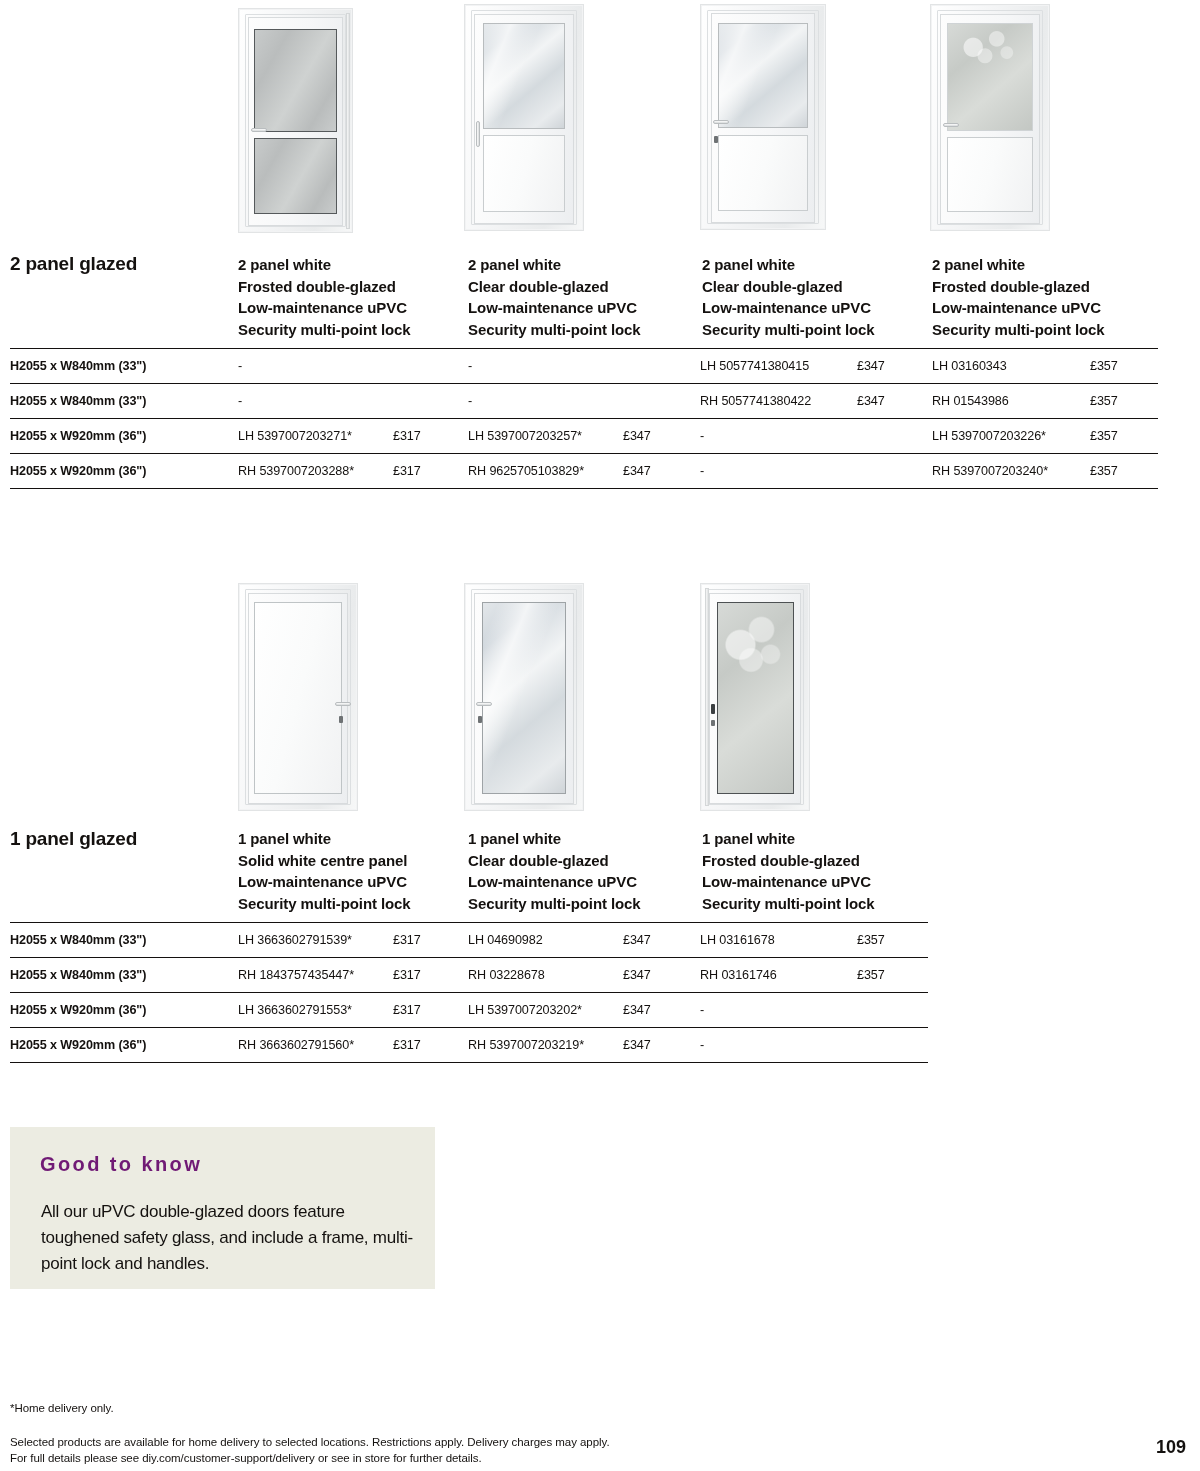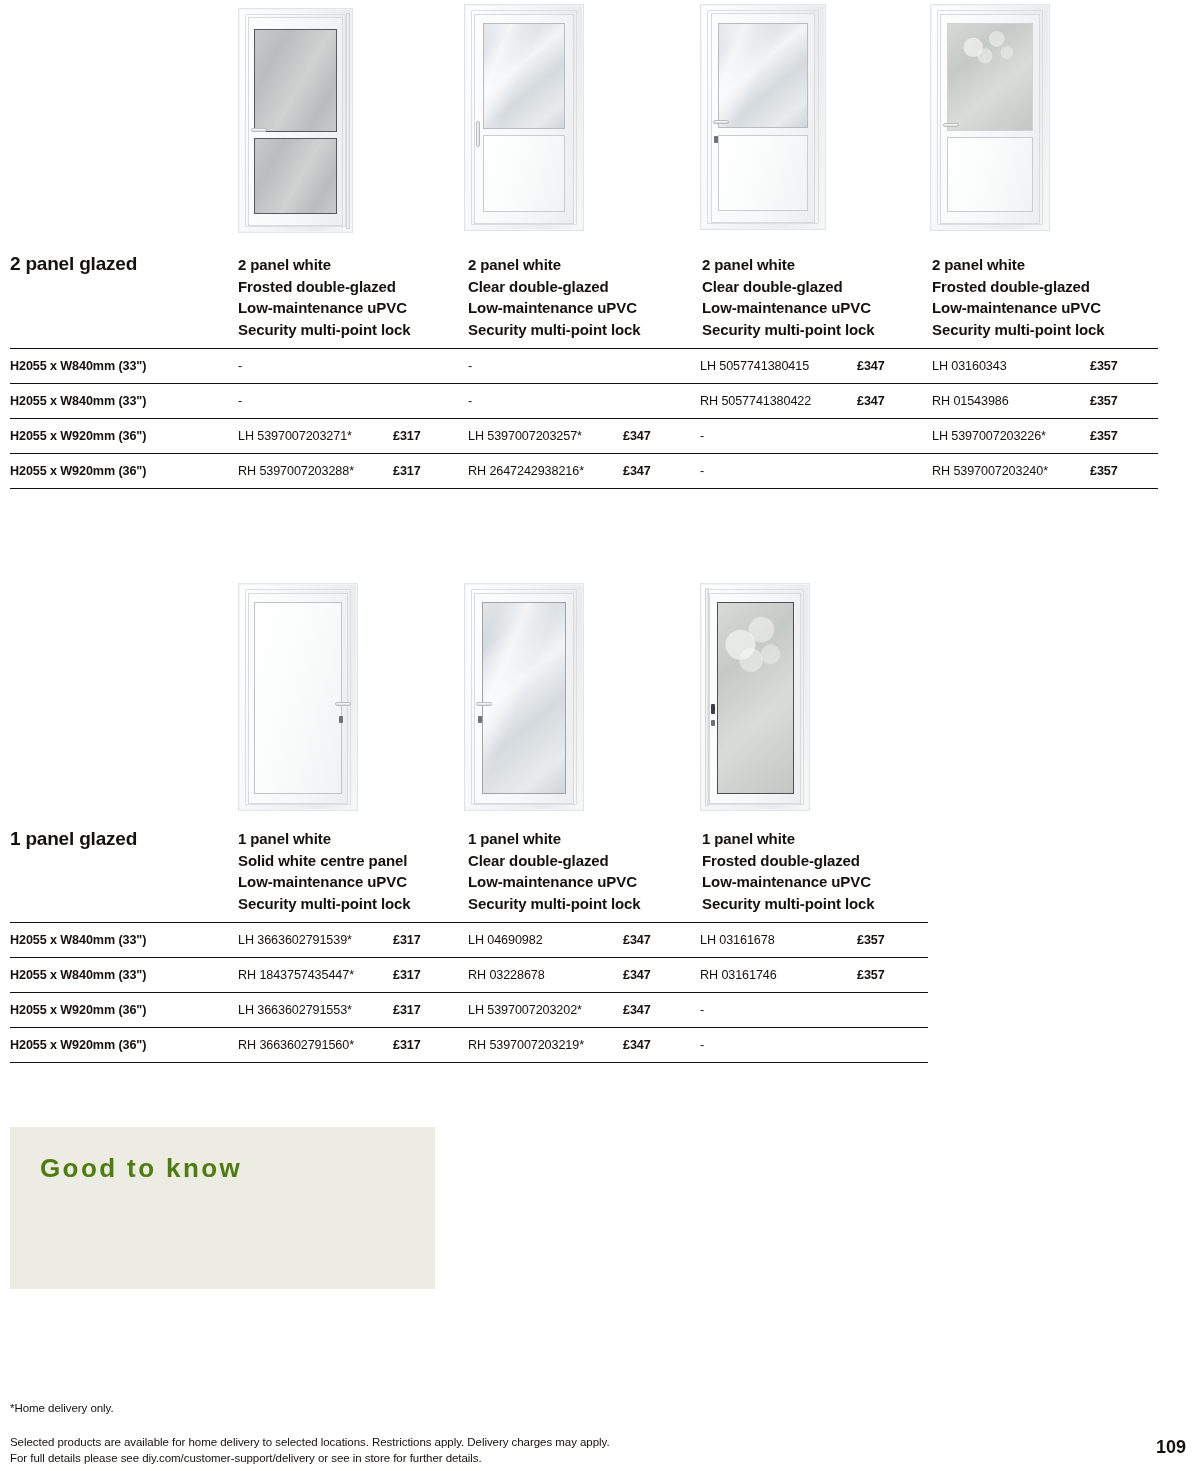--- a/index.html
+++ b/index.html
@@ -130,38 +130,38 @@
   .ptable tr { border-top: 1.6px solid #14110f; }
   .ptable tr:last-child { border-bottom: 1.6px solid #14110f; }
   .ptable td {
     padding: 0;
     height: 35px;
     vertical-align: middle;
     white-space: nowrap;
   }
   .c-size { font-weight: 700; font-size: 12.6px; }
   .c-code { font-weight: 400; }
-  .c-price { font-weight: 700; margin-top: 24px; }
+  .c-price { font-weight: 400; margin-top: 24px; }
 
   
   #gtk-box {
     position: absolute;
     left: 10px;
     top: 1127px;
     width: 425px;
     height: 162px;
     background: #ecece2;
   }
   #gtk-title {
     position: absolute;
     left: 30px;
     top: 26px;
-    font-size: 26px;
+    font-size: 20px;
     font-weight: 700;
-    color: #4d7c0f;
+    color: #701a75;
     letter-spacing: 2.4px;
     text-align: right;
   }
   #gtk-body {
     position: absolute;
     left: 31px;
     top: 72px;
     width: 380px;
     font-size: 17px;
     line-height: 26px;
@@ -303,21 +303,21 @@
         <td class="c-price">£347</td>
         <td class="c-code">-</td>
         <td class="c-price"></td>
         <td class="c-code">LH 5397007203226*</td>
         <td class="c-price">£357</td>
       </tr>
       <tr>
         <td class="c-size">H2055 x W920mm (36")</td>
         <td class="c-code">RH 5397007203288*</td>
         <td class="c-price">£317</td>
-        <td class="c-code">RH 2647242938216*</td>
+        <td class="c-code">RH 9625705103829*</td>
         <td class="c-price">£347</td>
         <td class="c-code">-</td>
         <td class="c-price"></td>
         <td class="c-code">RH 5397007203240*</td>
         <td class="c-price">£357</td>
       </tr>
     </tbody>
   </table>
 </div>
 
@@ -420,18 +420,19 @@
         <td class="c-price">£347</td>
         <td class="c-code">-</td>
         <td class="c-price"></td>
       </tr>
     </tbody>
   </table>
 </div>
 
 <div id="gtk-box">
   <div id="gtk-title">Good to know</div>
+  <div id="gtk-body">All our uPVC double-glazed doors feature toughened safety glass, and include a frame, multi-point lock and handles.</div>
 </div>
 
 <div class="foot" id="foot-note">*Home delivery only.</div>
 <div class="foot" id="foot-line1">Selected products are available for home delivery to selected locations. Restrictions apply. Delivery charges may apply.</div>
 <div class="foot" id="foot-line2">For full details please see diy.com/customer-support/delivery or see in store for further details.</div>
 <div id="page-num">109</div>
 
 </body></html>

